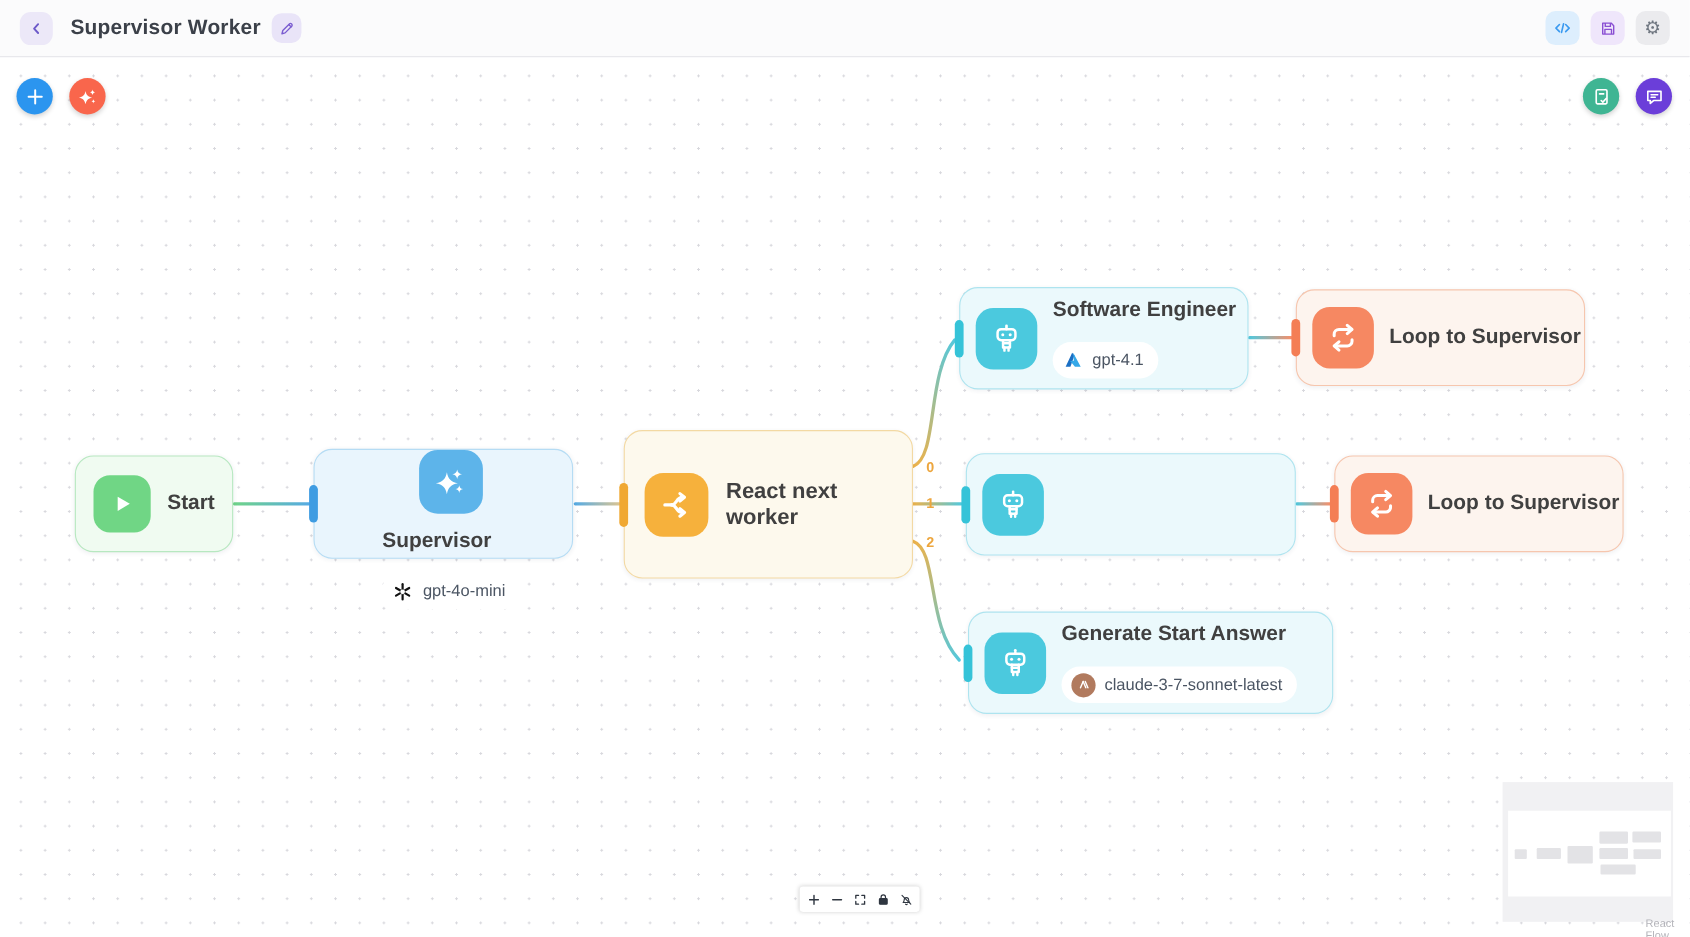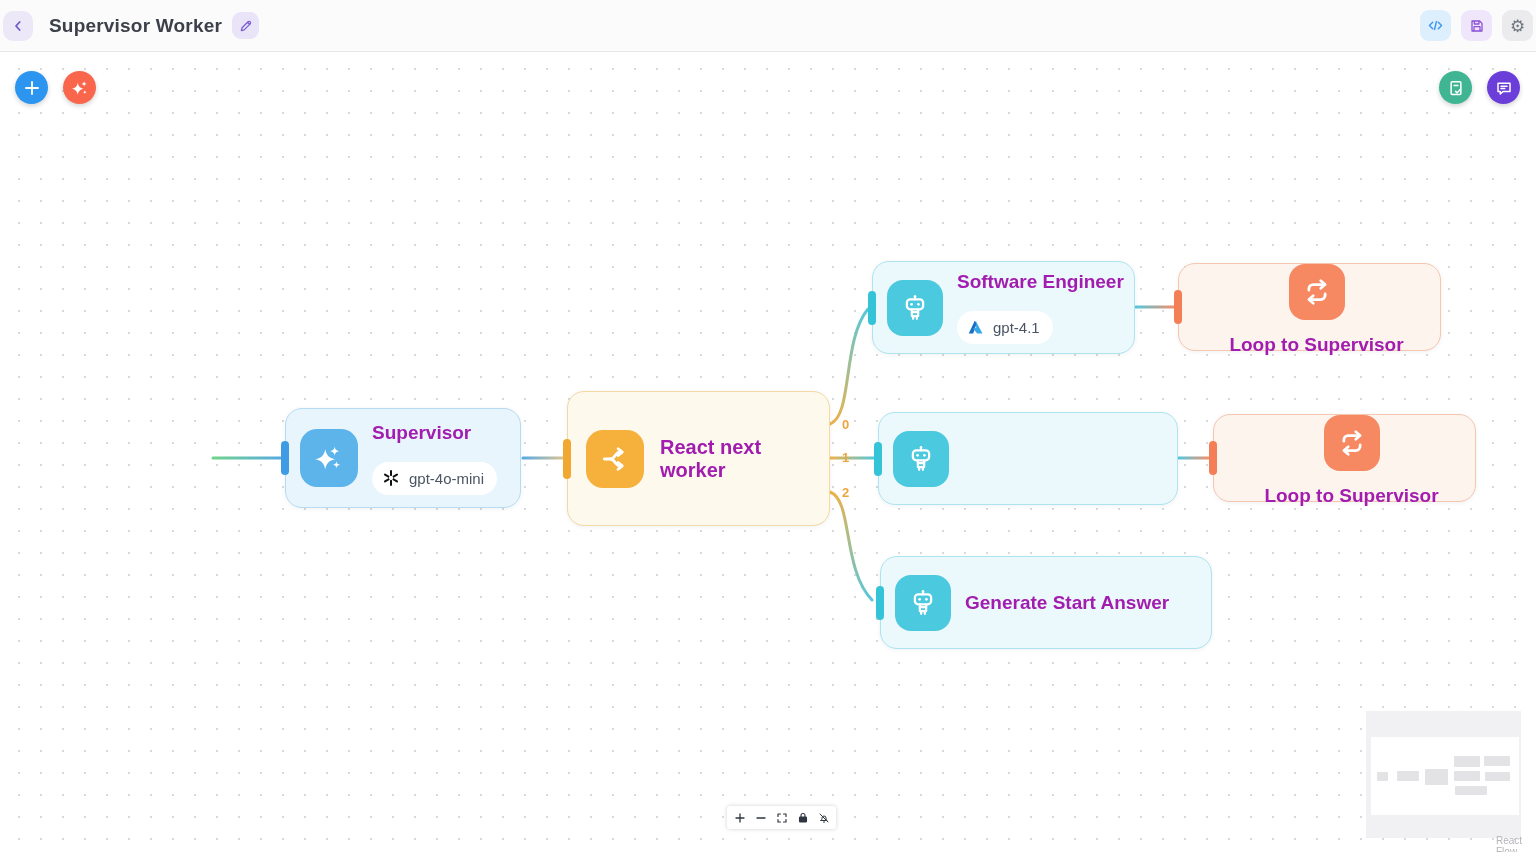--- a/index.html
+++ b/index.html
@@ -2,21 +2,21 @@
 <html><head>
 <meta charset="utf-8">
 <style>
   * { margin:0; padding:0; box-sizing:border-box; }
   html,body { width:1536px; height:852px; overflow:hidden;
     font-family:"Liberation Sans", sans-serif; background:#fff; }
 
   
   .header { position:absolute; top:0; left:0; width:1536px; height:52px;
     background:#fbfbfc; border-bottom:1px solid #e6e6ea;
-    display:flex; align-items:center; padding:0 3px; z-index:30; }
+    display:flex; align-items:center; padding:0 18px; z-index:30; }
   .icon-btn { display:flex; align-items:center; justify-content:center;
     border:none; cursor:pointer; }
   .back-btn { width:30px; height:30px; border-radius:10px; background:#ece8f8; }
   .page-title { margin-left:16px; font-size:19px; font-weight:700; color:#3b4049; letter-spacing:.2px; }
   .edit-btn { margin-left:10px; width:27px; height:27px; border-radius:9px; background:#e9e4f8; }
   .header-right { margin-left:auto; display:flex; gap:10px; }
   .hbtn { width:31px; height:31px; border-radius:9px; }
   .hbtn.code { background:#ddeefd; }
   .hbtn.save { background:#efe6fb; }
   .hbtn.gear { background:#ebebee; color:#6f7680; font-size:17px; font-family:"DejaVu Sans", sans-serif; }
@@ -32,50 +32,50 @@
     box-shadow:0 2px 5px rgba(0,0,0,.18); }
   .fab.add { left:15px; top:19px; background:#2b95ef; }
   .fab.ai  { left:63px; top:19px; background:#f9664c; }
   .fab.eval{ left:1439px; top:19px; background:#3fb593; }
   .fab.chat{ left:1487px; top:19px; background:#6b3ed9; }
 
   
   .node { position:absolute; border-radius:17px; display:flex; align-items:center;
     box-shadow:0 1px 4px rgba(40,60,90,.07); cursor:pointer; }
   .nicon { border-radius:15px; display:flex; align-items:center; justify-content:center; flex:none; }
-  .ntitle { font-size:19px; font-weight:700; color:#a21caf; }
+  .ntitle { font-size:19px; font-weight:700; color:#404040; }
   .pill { margin-top:18px; background:#ffffff; border-radius:18px; height:33px;
     display:inline-flex; align-items:center; gap:8px; padding:0 13px 0 9px;
     font-size:15px; color:#4b5563; font-weight:500; width:max-content; }
   .handle { position:absolute; left:-5px; top:50%; transform:translateY(-50%);
     width:8px; height:34px; border-radius:4px; }
 
   .n-start { left:68px; top:362px; width:144px; height:88px; background:#f0fbf1;
     border:1.5px solid #b7e8c0; padding-left:16px; gap:15px; }
   .n-start .nicon { width:52px; height:52px; background:#70d685; }
 
   .n-supervisor { left:285px; top:356px; width:236px; height:100px; background:#e9f5fd;
-    border:1.5px solid #b5dcf4; padding-left:14px; gap:14px; }
+    border:1.5px solid #b5dcf4; padding-left:14px; gap:14px;flex-direction:column; }
   .n-supervisor .nicon { width:58px; height:58px; background:#5db4ea; border-radius:17px; }
   .n-supervisor .handle { background:#3f9ce2; }
 
   .n-check { left:567px; top:339px; width:263px; height:135px; background:#fdf9ed;
     border:1.5px solid #f3d9a3; padding-left:18px; gap:16px; }
   .n-check .nicon { width:58px; height:58px; background:#f6b13c; border-radius:17px; }
   .n-check .ntitle { font-size:20px; }
   .n-check .handle { background:#f0a832; height:40px; }
 
   .n-agent { background:#ebf9fc; border:1.5px solid #aee4ef; padding-left:14px; gap:14px; }
   .n-agent .nicon { width:56px; height:56px; background:#4bc9de; border-radius:16px; }
   .n-agent .handle { background:#35c3d8; }
   .n-se  { left:872px; top:209px; width:263px; height:93px; }
   .n-cr  { left:878px; top:360px; width:300px; height:93px; }
   .n-gfa { left:880px; top:504px; width:332px; height:93px; }
 
-  .n-loop { background:#fdf4ee; border:1.5px solid #f6c6ae; padding-left:14px; gap:14px;flex-direction:column; }
+  .n-loop { background:#fdf4ee; border:1.5px solid #f6c6ae; padding-left:14px; gap:14px; }
   .n-loop .nicon { width:56px; height:56px; background:#f68862; border-radius:16px; }
   .n-loop .handle { background:#f47e55; }
   .n-loop1 { left:1178px; top:211px; width:263px; height:88px; }
   .n-loop2 { left:1213px; top:362px; width:263px; height:88px; }
 
   .prov-circle { width:22px; height:22px; border-radius:50%; background:#b17a5e;
     display:flex; align-items:center; justify-content:center; flex:none; }
 
   
   .edges { position:absolute; inset:0; pointer-events:none; }
@@ -217,20 +217,28 @@
   </button>
   <button class="fab chat">
     <span>
       <svg width="18" height="18" viewBox="0 0 24 24" fill="none" stroke="#fff" stroke-width="2" stroke-linecap="round" stroke-linejoin="round">
           <path d="M4 5.5 h16 v11 h-9 l-4 3.5 v-3.5 h-3 z"></path>
           <path d="M8 9.5 h8 M8 12.5 h5"></path>
         </svg>
     </span>
   </button>
 
+  <div class="node n-start">
+    <div class="nicon">
+      <svg width="24" height="24" viewBox="0 0 24 24" fill="#fff">
+          <path d="M8 5.5 L19 12 L8 18.5 Z"></path>
+        </svg>
+    </div>
+    <div class="ntitle">Start</div>
+  </div>
 
   <div class="node n-supervisor">
     <span class="handle"></span>
     <div class="nicon">
       <svg width="30" height="30" viewBox="0 0 24 24" fill="#fff">
           <path d="M9 5 C10 10 12 12 17 13 C12 14 10 16 9 21 C8 16 6 14 1 13 C6 12 8 10 9 5 Z"></path>
           <path d="M16.5 3 C16.9 5.2 17.8 6.1 20 6.5 C17.8 6.9 16.9 7.8 16.5 10 C16.1 7.8 15.2 6.9 13 6.5 C15.2 6.1 16.1 5.2 16.5 3 Z"></path>
           <path d="M18 14.5 C18.3 16.3 19 17 20.8 17.3 C19 17.6 18.3 18.3 18 20.1 C17.7 18.3 17 17.6 15.2 17.3 C17 17 17.7 16.3 18 14.5 Z"></path>
         </svg>
     </div>
@@ -320,20 +328,30 @@
           <rect x="5.5" y="5" width="13" height="8" rx="2.6"></rect>
           <circle cx="9.3" cy="9" r="1.1" fill="#fff" stroke="none"></circle>
           <circle cx="14.7" cy="9" r="1.1" fill="#fff" stroke="none"></circle>
           <path d="M9.5 13 v2.2 M14.5 13 v2.2"></path>
           <path d="M9.5 15.2 h5 v3.2 h-5 z"></path>
           <path d="M10.5 18.4 v2.2 M13.5 18.4 v2.2"></path>
         </svg>
     </div>
     <div>
       <div class="ntitle">Generate Start Answer</div>
+      <div class="pill">
+        <span class="prov-circle">
+          <svg width="13" height="13" viewBox="0 0 24 24" fill="none" stroke="#fff" stroke-width="2.4" stroke-linecap="round">
+              <path d="M6 17 L10.5 6.5"></path>
+              <path d="M10.5 6.5 L15 17"></path>
+              <path d="M14 6.5 L18.5 17"></path>
+            </svg>
+        </span>
+        <span>claude-3-7-sonnet-latest</span>
+      </div>
     </div>
   </div>
 
   <div class="node n-loop n-loop1">
     <span class="handle"></span>
     <div class="nicon">
       <svg width="30" height="30" viewBox="0 0 24 24" fill="none" stroke="#fff" stroke-width="2.2" stroke-linecap="round" stroke-linejoin="round">
           <path d="M5.5 10.5 v-1 a3.5 3.5 0 0 1 3.5 -3.5 h9"></path>
           <path d="M15 3 L18.5 6 L15 9"></path>
           <path d="M18.5 13.5 v1 a3.5 3.5 0 0 1 -3.5 3.5 h-9"></path>

